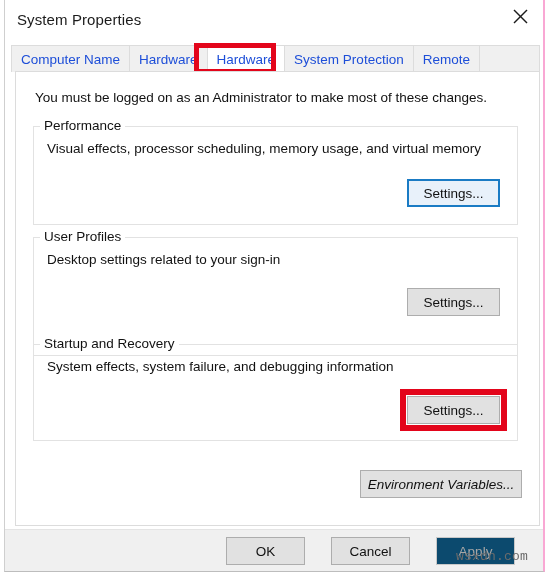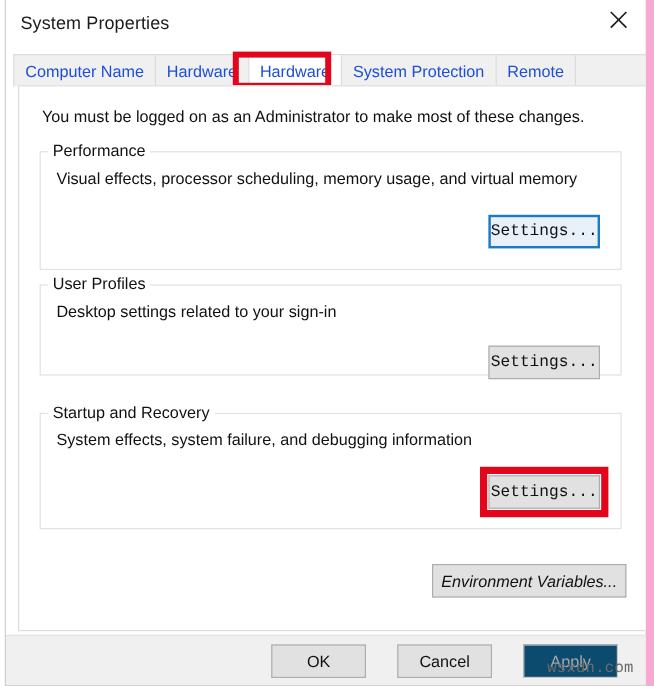--- a/index.html
+++ b/index.html
@@ -16,21 +16,21 @@
 
   
   .window {
     position: absolute;
     left: 4px;
     top: 0px;
     width: 541px;
     height: 572px;
     background: #ffffff;
     border-left: 1px solid #cfcfcf;
-    border-right: 7px solid #f9a8d4;
+    border-right: 2px solid #f9a8d4;
     border-bottom: 1px solid #bdbdbd;
     box-sizing: border-box;
     overflow: hidden;
   }
 
   
   .titlebar {
     position: absolute;
     left: 0;
     top: 0;
@@ -146,21 +146,21 @@
   .group-desc {
     position: absolute;
     left: 13px;
     top: 14px;
     font-size: 13.5px;
     color: #111111;
     white-space: nowrap;
   }
 
   #gb-performance { top: 54px;  height: 99px; }
-  #gb-userprofiles { top: 165px; height: 76px; }
+  #gb-userprofiles { top: 165px; height: 119px; }
   #gb-startup     { top: 272px; height: 97px; }
 
   
   .btn {
     position: absolute;
     background: #e1e1e1;
     border: 1px solid #adadad;
     font-size: 13.5px;
     color: #111111;
     display: flex;
@@ -173,21 +173,20 @@
   .btn.focused {
     background: #e8f1fa;
     border: 2px solid #1a7bc4;
   }
   .btn.disabled { color: #a6a6a6; background: #0c4a6e; border-color: #c8c8c8; }
 
   .settings-btn {
     width: 93px;
     height: 28px;
     right: 17px;
-    font-family: Liberation Mono, monospace;
   }
   #btn-perf-settings { top: 52px; }
   #btn-profiles-settings { top: 50px; }
   #btn-startup-settings { top: 51px; }
 
   
   .startup-highlight {
     position: absolute;
     right: 10px;
     top: 44px;

